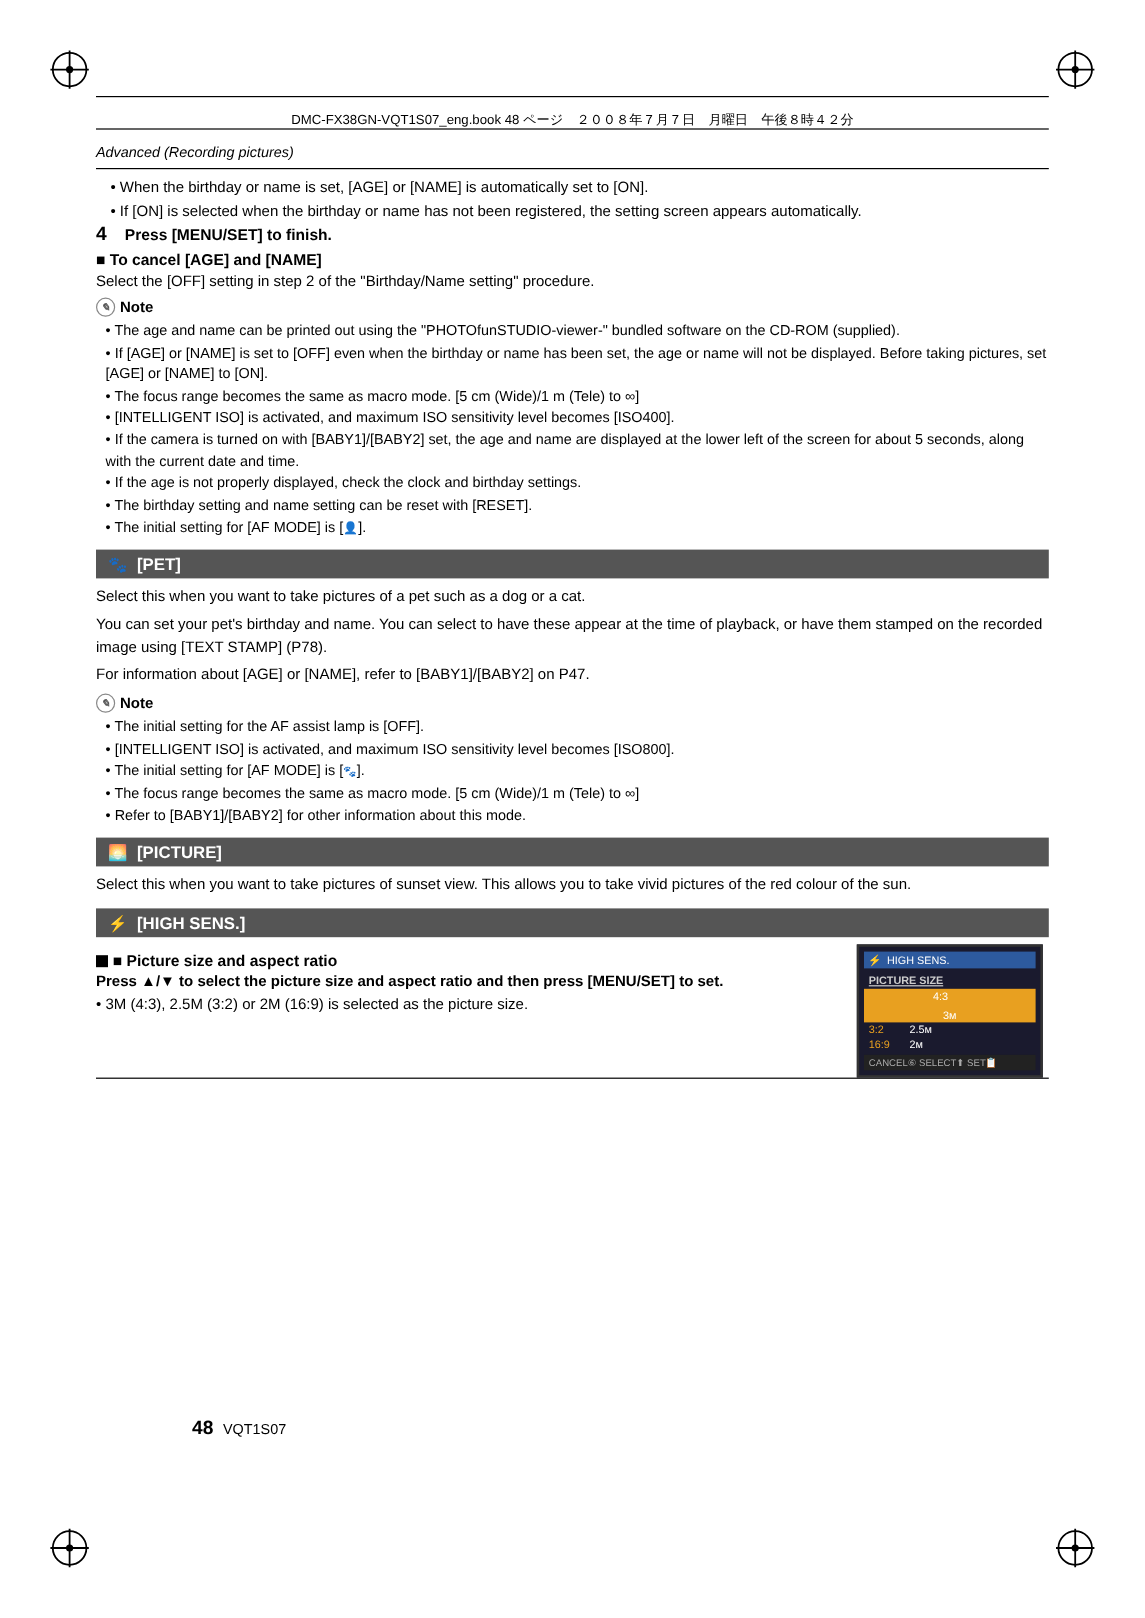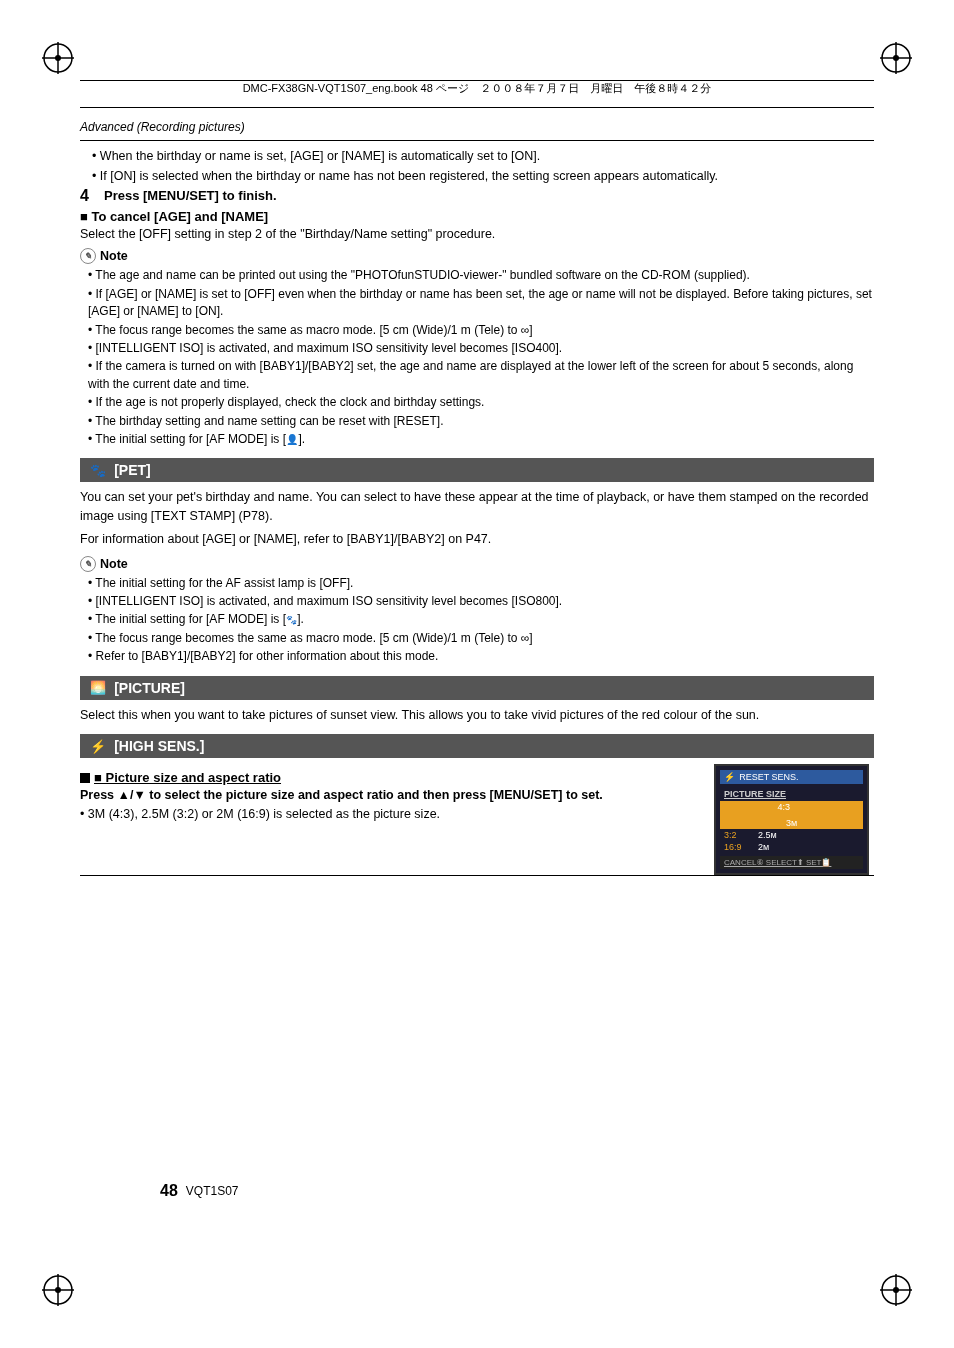--- a/index.html
+++ b/index.html
@@ -39,21 +39,21 @@
     
     .header-strip {
       position: absolute;
       top: 80px;
       left: 80px;
       right: 80px;
       height: 28px;
       border-top: 1.5px solid #000;
       border-bottom: 1.5px solid #000;
       display: flex;
-      align-items: flex-start;
+      align-items: flex-end;
       justify-content: center;
       font-size: 11px;
     }
 
     
     .content {
       position: absolute;
       top: 120px;
       left: 80px;
       right: 80px;
@@ -239,21 +239,20 @@
     }
 
     .lcd-bottom-bar {
       background: #222;
       color: #aaa;
       font-size: 8px;
       padding: 2px 4px;
       margin-top: 3px;
       display: flex;
       gap: 8px;
-      text-decoration: underline;
     }
 
     .subsection-header {
       display: flex;
       align-items: center;
       gap: 4px;
       font-weight: bold;
       font-size: 13px;
       margin: 6px 0 3px 0;
     }
@@ -369,20 +368,21 @@
       <div class="note-bullet">• If the age is not properly displayed, check the clock and birthday settings.</div>
       <div class="note-bullet">• The birthday setting and name setting can be reset with [RESET].</div>
       <div class="note-bullet">• The initial setting for [AF MODE] is [<span style="font-size:10px;">👤</span>].</div>
     </div>
 
     <div class="section-bar">
       <span style="font-size:13px;">🐾</span>
       <span>[PET]</span>
     </div>
 
+    <div class="body-text">Select this when you want to take pictures of a pet such as a dog or a cat.</div>
     <div class="body-text">You can set your pet's birthday and name. You can select to have these appear at the time of playback, or have them stamped on the recorded image using [TEXT STAMP] (P78).</div>
     <div class="body-text">For information about [AGE] or [NAME], refer to [BABY1]/[BABY2] on P47.</div>
 
     <div class="note-section">
       <div class="note-icon">
         <div class="note-icon-circle">✎</div>
         <span class="note-label">Note</span>
       </div>
       <div class="note-bullet">• The initial setting for the AF assist lamp is [OFF].</div>
       <div class="note-bullet">• [INTELLIGENT ISO] is activated, and maximum ISO sensitivity level becomes [ISO800].</div>
@@ -401,31 +401,31 @@
     <div class="section-bar">
       <span style="font-size:13px;">⚡</span>
       <span>[HIGH SENS.]</span>
     </div>
 
 
     <div class="two-col">
       <div class="two-col-left">
         <div class="subsection-header">
           <span class="black-square"></span>
-          <span style="font-size:13px;text-decoration:underline;">■ Picture size and aspect ratio</span>
+          <span style="font-size:13px;">■ Picture size and aspect ratio</span>
         </div>
         <div class="bold-instruction">Press ▲/▼ to select the picture size and aspect ratio and then press [MENU/SET] to set.</div>
         <div class="body-text">• 3M (4:3), 2.5M (3:2) or 2M (16:9) is selected as the picture size.</div>
       </div>
       <div class="two-col-right">
 
         <div class="lcd-screen">
           <div class="lcd-title-bar">
             <span>⚡</span>
-            <span>RESET SENS.</span>
+            <span>HIGH SENS.</span>
           </div>
           <div class="lcd-heading">PICTURE SIZE</div>
           <div class="lcd-row selected">
             <span class="lcd-ratio">4:3</span>
             <span class="lcd-size">3м</span>
           </div>
           <div class="lcd-row">
             <span class="lcd-ratio">3:2</span>
             <span class="lcd-size">2.5м</span>
           </div>

